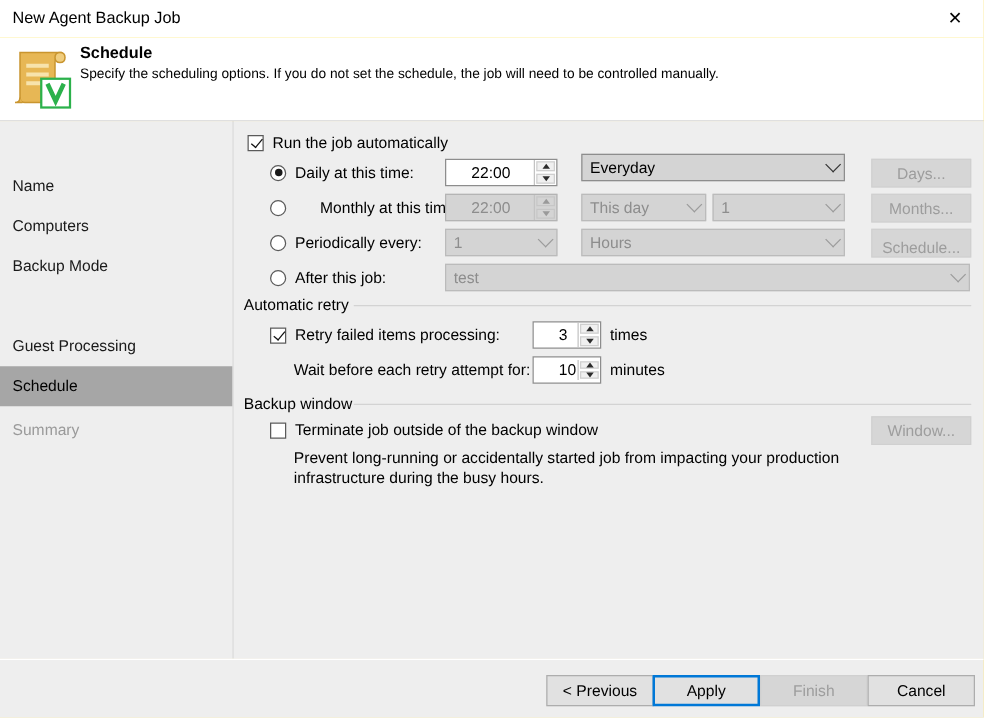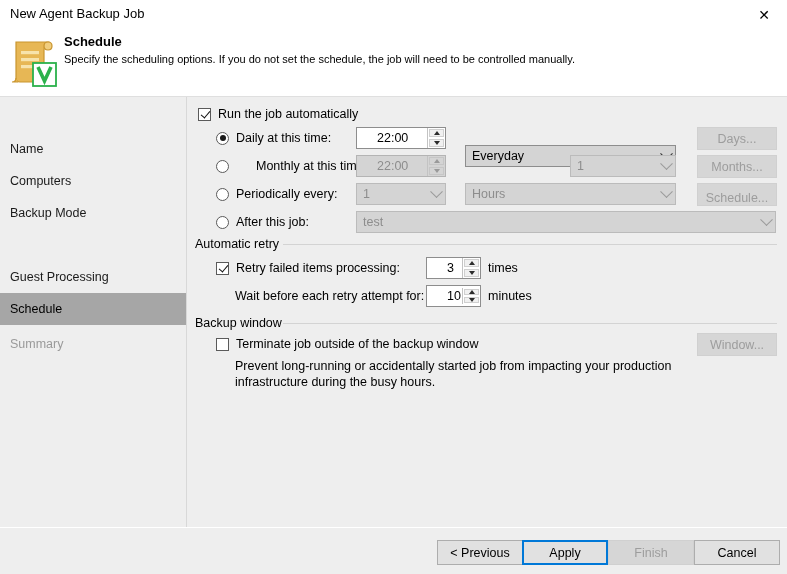--- a/index.html
+++ b/index.html
@@ -407,21 +407,21 @@
         <div class="sv">22:00</div>
         <div class="sbtns">
           <div class="sb">
               <span class="arrow-up"></span>
             </div>
           <div class="sb">
               <span class="arrow-dn"></span>
             </div>
         </div>
       </div>
-      <div class="combo" style="left:278px; top:48px; width:211px; background:#d4d4d4;">
+      <div class="combo" style="left:278px; top:26px; width:211px; background:#d4d4d4;">
         <span class="cv">Everyday</span>
         <span class="chev">
             <span class="chev-g"></span>
           </span>
       </div>
       <div class="btn dis" style="left:510px; top:30px; width:80px;">
         <span>Days...</span>
       </div>
 
       <div class="cb-row" style="left:29px; top:62px;gap:20px;">
@@ -431,20 +431,26 @@
       <div class="spin dis" style="left:169px; top:58px; width:90px;">
         <div class="sv">22:00</div>
         <div class="sbtns">
           <div class="sb">
               <span class="arrow-up"></span>
             </div>
           <div class="sb">
               <span class="arrow-dn"></span>
             </div>
         </div>
+      </div>
+      <div class="combo dis" style="left:278px; top:58px; width:100px;">
+        <span class="cv">This day</span>
+        <span class="chev">
+            <span class="chev-g"></span>
+          </span>
       </div>
       <div class="combo dis" style="left:383px; top:58px; width:106px;">
         <span class="cv">1</span>
         <span class="chev">
             <span class="chev-g"></span>
           </span>
       </div>
       <div class="btn dis" style="left:510px; top:58px; width:80px;">
         <span>Months...</span>
       </div>

